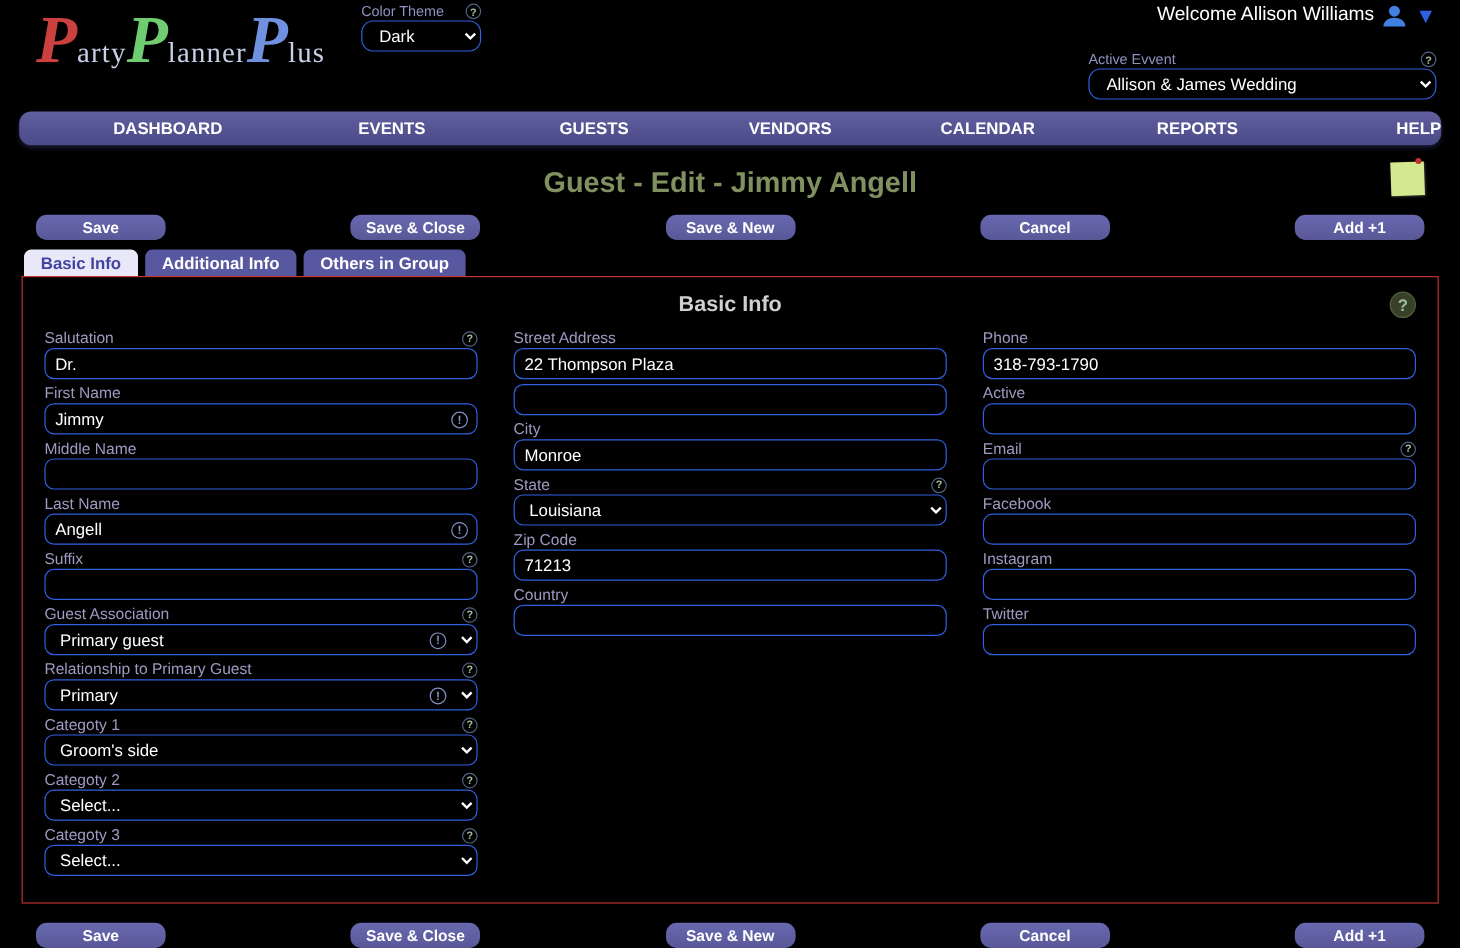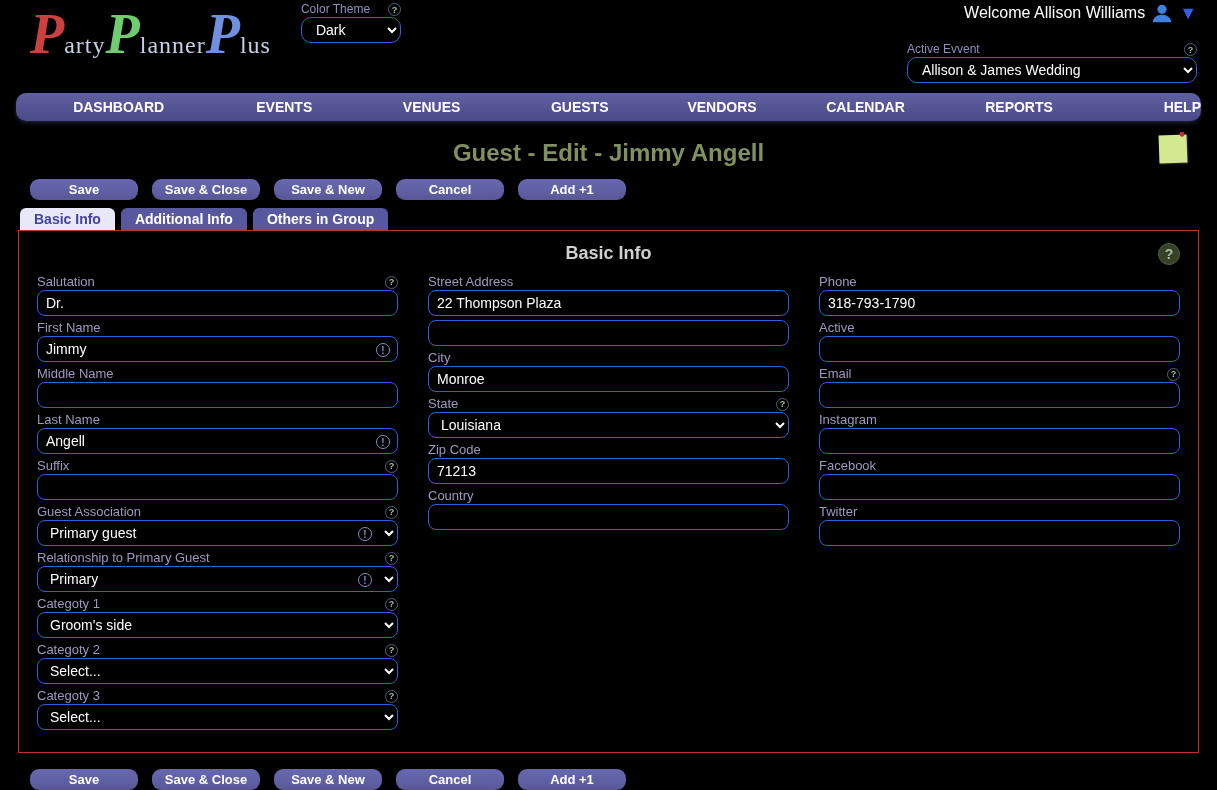--- a/index.html
+++ b/index.html
@@ -47,21 +47,21 @@
   font-size: 14px; text-decoration: none; cursor: pointer;
 }
 
 .page-title { text-align: center; color: #809060; font-size: 24px; font-weight: 600; margin: 18px 0 8px; position: relative; }
 .sticky-note {
   position: absolute; right: 30px; top: -4px; width: 28px; height: 28px;
   background: #d4e890; box-shadow: 1px 1px 2px #333; transform: rotate(-2deg);
 }
 .sticky-note::before { content: ""; position: absolute; top:-3px; right:2px; width:5px; height:5px; background:#c03030; border-radius:50%; }
 
-.btn-row { display: flex; gap: 14px; justify-content: flex-start; padding: 4px 30px 8px; }
+.btn-row { display: flex; gap: 14px; justify-content: space-between; padding: 4px 30px 8px; }
 .btn {
   background: linear-gradient(#6868b0, #585898); color: #fff; border: none;
   border-radius: 9px; width: 108px; padding: 3px 0; font-size: 13px; font-weight: 600;
   cursor: pointer;
 }
 
 .tabs { display: flex; gap: 6px; padding-left: 20px; }
 .tab {
   background: #5858a0; color: #fff; padding: 3px 14px;
   border-radius: 6px 6px 0 0; font-size: 14px; font-weight: 600; cursor: pointer;
@@ -127,21 +127,20 @@
           <span class="help-badge">?</span>
         </span>
       <select class="select-dark"><option>Allison &amp; James Wedding</option></select>
     </div>
   </div>
 </div>
 
 <nav class="main-nav">
   <a>DASHBOARD</a>
   <a>EVENTS</a>
-  <a>VENUES</a>
   <a>GUESTS</a>
   <a>VENDORS</a>
   <a>CALENDAR</a>
   <a>REPORTS</a>
   <a>HELP</a>
 </nav>
 
 <div class="page-title">
   <span>Guest - Edit - Jimmy Angell</span>
   <div class="sticky-note"></div>
@@ -211,22 +210,22 @@
       <div class="field"><span class="lbl">Zip Code</span><input value="71213" style=""></div>
       <div class="field"><span class="lbl">Country</span><input value="" style=""></div>
     </div>
     <div class="col">
       <div class="field"><span class="lbl">Phone</span><input value="318-793-1790" style=""></div>
       <div class="field"><span class="lbl">Active</span><input value="" style=""></div>
       <div class="field"><span class="label-row">
             <span class="lbl">Email</span>
             <span class="help-badge">?</span>
           </span><input value="" style=""></div>
+      <div class="field"><span class="lbl">Facebook</span><input value="" style=""></div>
       <div class="field"><span class="lbl">Instagram</span><input value="" style=""></div>
-      <div class="field"><span class="lbl">Facebook</span><input value="" style=""></div>
       <div class="field"><span class="lbl">Twitter</span><input value="" style=""></div>
     </div>
   </div>
 </div>
 
 <div class="btn-row" style="margin-top:12px">
   <button class="btn">Save</button>
   <button class="btn">Save &amp; Close</button>
   <button class="btn">Save &amp; New</button>
   <button class="btn">Cancel</button>

